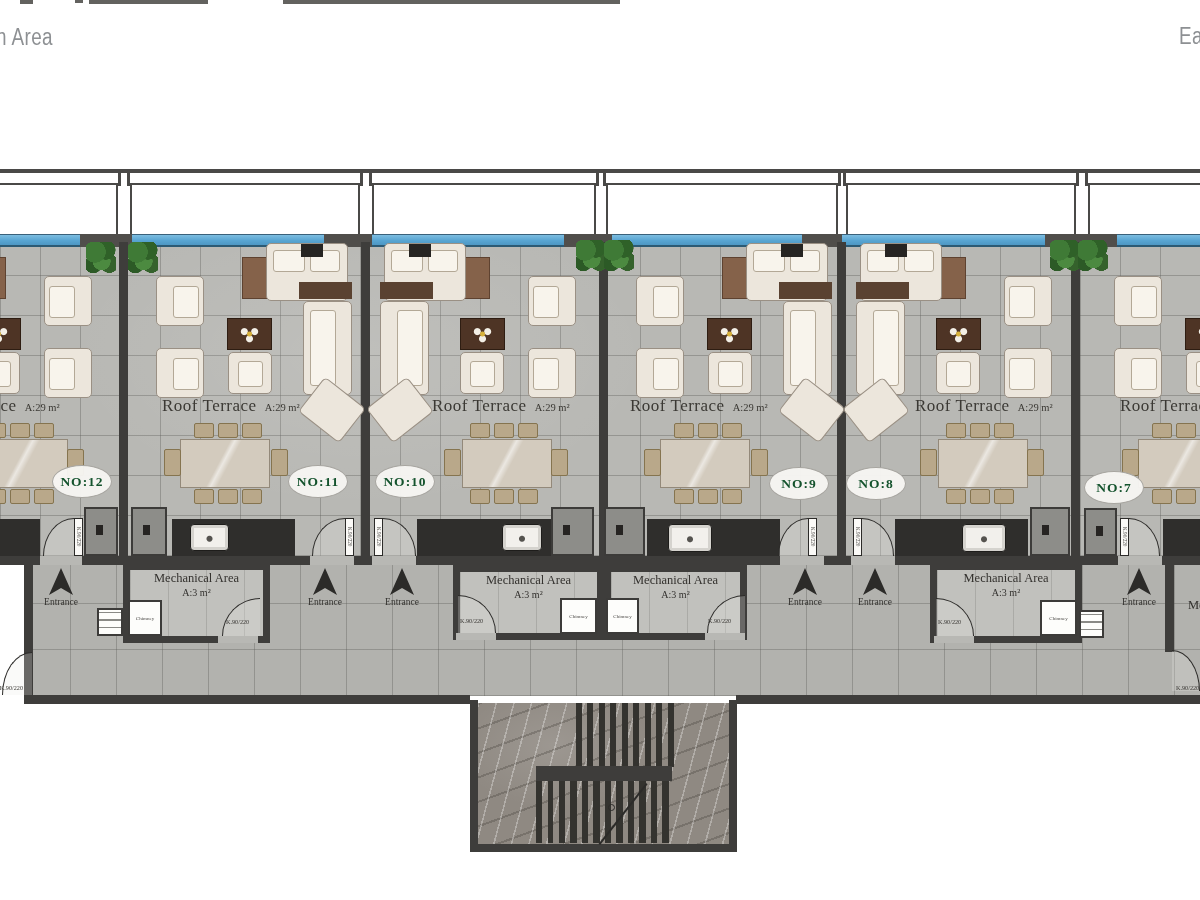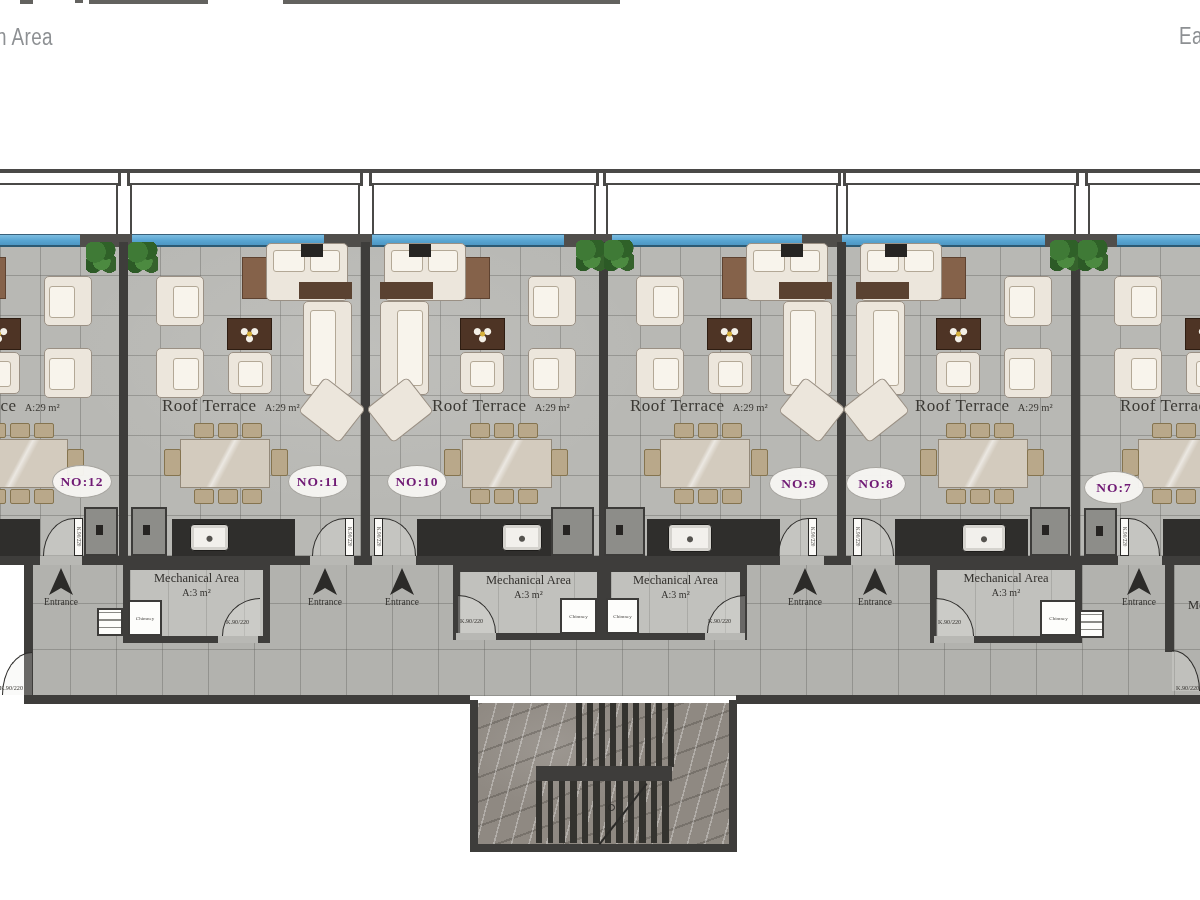--- a/index.html
+++ b/index.html
@@ -44,21 +44,21 @@
         radial-gradient(circle at 62% 42%,#f3efe6 0 3px,rgba(0,0,0,0) 4px),
         radial-gradient(circle at 50% 66%,#f3efe6 0 3px,rgba(0,0,0,0) 4px);}
   .dtable{position:absolute;background:#d3cbbe;border:1.5px solid #93897a;box-sizing:border-box;
       background-image:linear-gradient(118deg,rgba(0,0,0,0) 44%,rgba(255,255,255,.55) 48%,rgba(0,0,0,0) 54%);}
   .chair{position:absolute;background:#b9a88a;border:1px solid #85744f;border-radius:2px;box-sizing:border-box;}
   .rtlabel{position:absolute;white-space:nowrap;color:#3b3934;}
   .rtlabel .big{font-size:17px;letter-spacing:.5px;}
   .rtlabel .small{font-size:10.5px;margin-left:8px;}
   .badge{position:absolute;background:rgba(247,246,243,.96);border:1px solid #a7a5a0;border-radius:50%;
       display:flex;align-items:center;justify-content:center;font-weight:bold;font-size:13.5px;
-      color:#701a75;letter-spacing:1px;box-sizing:border-box;}
+      color:#14532d;letter-spacing:1px;box-sizing:border-box;}
   .gbox{position:absolute;background:#8d8d89;border:2px solid #3c3b39;box-sizing:border-box;}
   .counter{position:absolute;background:#2f2e2c;}
   .sink{position:absolute;background:#f2f0ec;border:1.5px solid #1e1d1b;border-radius:4px;box-sizing:border-box;
       background-image:radial-gradient(circle at 50% 55%,#55534f 0 2.5px,rgba(0,0,0,0) 3.5px);
       box-shadow:inset 0 0 0 3px rgba(160,158,152,.35);}
   .leaf{position:absolute;background:#fbfaf7;border:1px solid #2c2b29;box-sizing:border-box;
       display:flex;align-items:center;justify-content:center;}
   .leaf span{writing-mode:vertical-rl;font-size:5.2px;color:#4a4845;letter-spacing:0;}
   .arc{position:absolute;box-sizing:border-box;border:1.6px solid #2c2b29;background:rgba(235,234,230,.25);}
   .arcTL{border-right:none;border-bottom:none;border-top-left-radius:100% 100%;}
@@ -204,21 +204,21 @@
       <div class="dtable" style="left: 462px; top: 439px; width: 90px; height: 49px;"></div>
       <div class="chair" style="left: 518px; top: 423px; width: 20px; height: 15px;"></div>
       <div class="chair" style="left: 518px; top: 489px; width: 20px; height: 15px;"></div>
       <div class="chair" style="left: 494px; top: 423px; width: 20px; height: 15px;"></div>
       <div class="chair" style="left: 494px; top: 489px; width: 20px; height: 15px;"></div>
       <div class="chair" style="left: 470px; top: 423px; width: 20px; height: 15px;"></div>
       <div class="chair" style="left: 470px; top: 489px; width: 20px; height: 15px;"></div>
       <div class="chair" style="left: 551px; top: 449px; width: 17px; height: 27px;"></div>
       <div class="chair" style="left: 444px; top: 449px; width: 17px; height: 27px;"></div>
       <div class="rtlabel" style="left: 432px; top: 396px;"><span class="big">Roof Terrace</span><span class="small">A:29 m²</span></div>
-      <div class="badge" style="left: 387px; top: 465px; width: 60px; height: 33px;">NO:10</div>
+      <div class="badge" style="left: 375px; top: 465px; width: 60px; height: 33px;">NO:10</div>
       <div class="soft" style="left: 636px; top: 276px; width: 48px; height: 50px;">
         <div class="cush" style="left: 16px; top: 9px; width: 26px; height: 32px;"></div>
       </div>
       <div class="soft" style="left: 636px; top: 348px; width: 48px; height: 50px;">
         <div class="cush" style="left: 16px; top: 9px; width: 26px; height: 32px;"></div>
       </div>
       <div class="brown" style="left: 722px; top: 257px; width: 26px; height: 42px;"></div>
       <div class="soft" style="left: 746px; top: 243px; width: 82px; height: 58px;">
         <div class="cush" style="left: 6px; top: 6px; width: 32px; height: 22px;"></div>
         <div class="cush" style="left: 43px; top: 6px; width: 30px; height: 22px;"></div>

